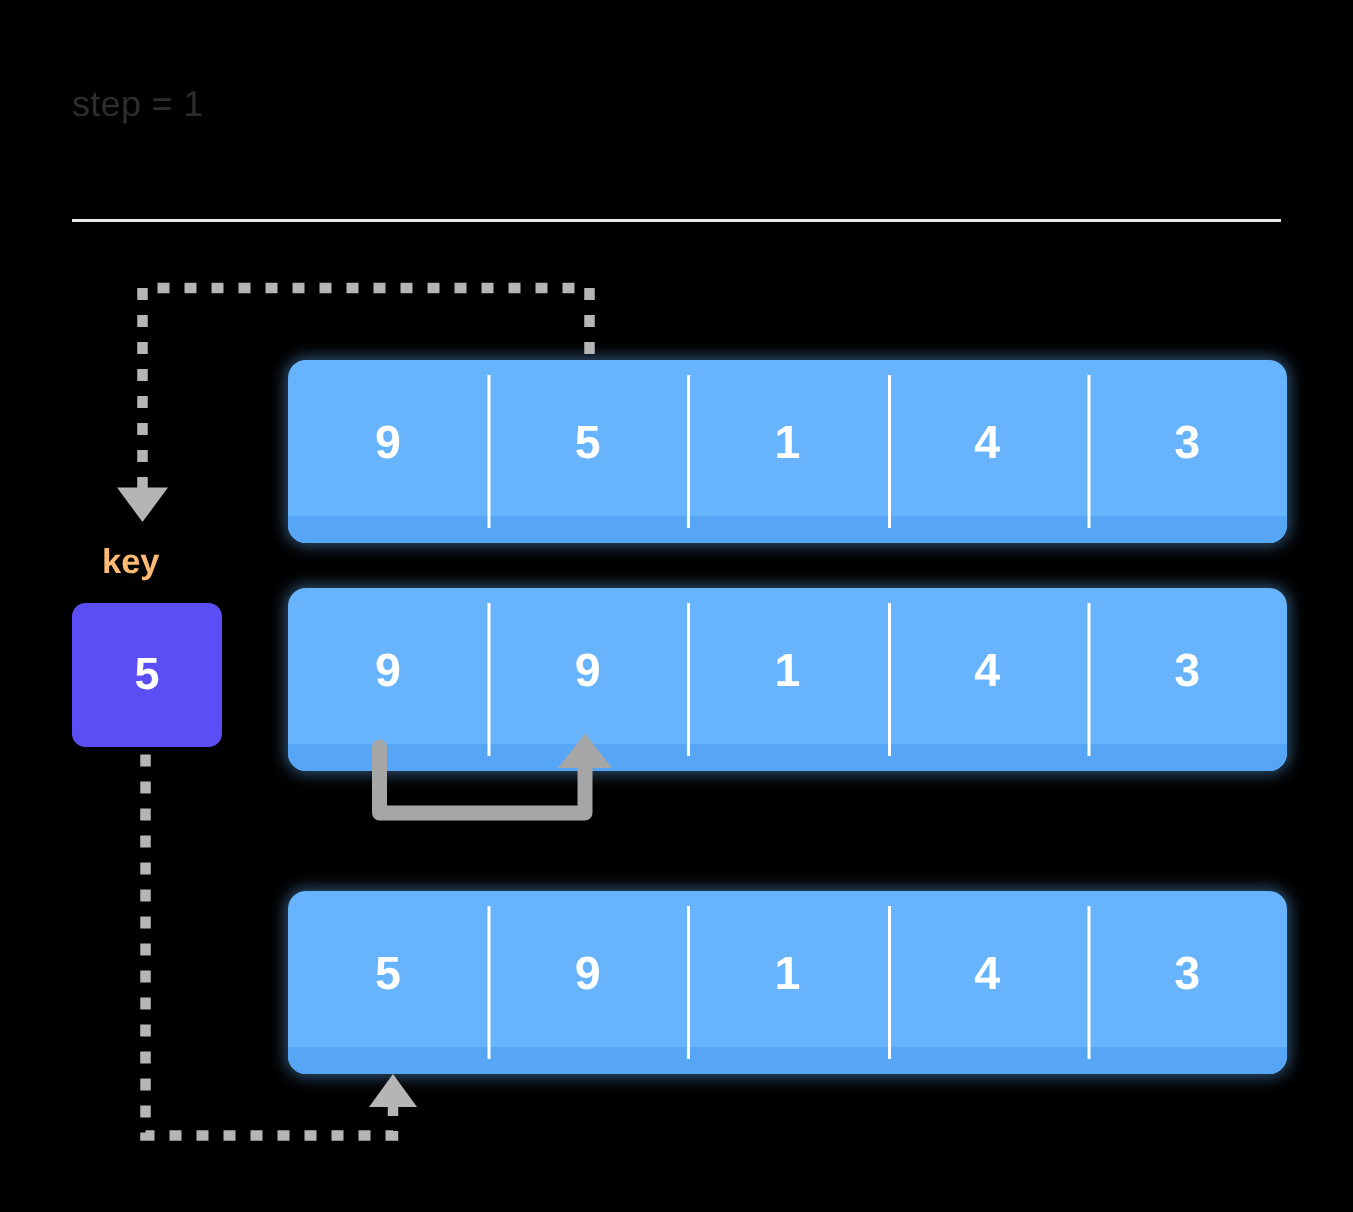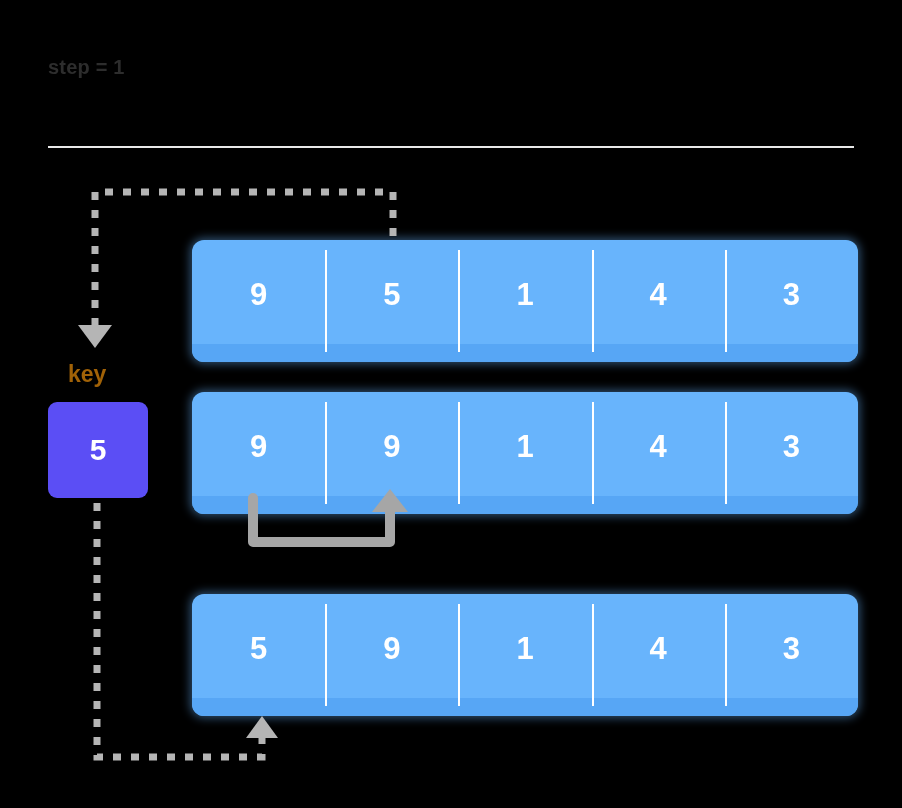--- a/index.html
+++ b/index.html
@@ -20,43 +20,43 @@
     inset: 0;
     width: 902px;
     height: 808px;
   }
 
   
   .step-label {
     position: absolute;
     left: 48px;
     top: 56px;
-    font-size: 20px;
-    font-weight: bold;
+    font-size: 24px;
+    font-weight: normal;
     color: #2d2d2d;
     letter-spacing: 0.2px;
     white-space: nowrap;
   }
   .header-rule {
     position: absolute;
     left: 48px;
     top: 146px;
     width: 806px;
     height: 2px;
     background: #e8e8e8;
   }
 
   
   .key-label {
     position: absolute;
     left: 68px;
     top: 363px;
     font-size: 23px;
     font-weight: bold;
-    color: #a16207;
+    color: #fdba74;
     line-height: 1;
   }
   .key-box {
     position: absolute;
     left: 48px;
     top: 402px;
     width: 100px;
     height: 96px;
     background: #5b4ef5;
     border-radius: 9px;

